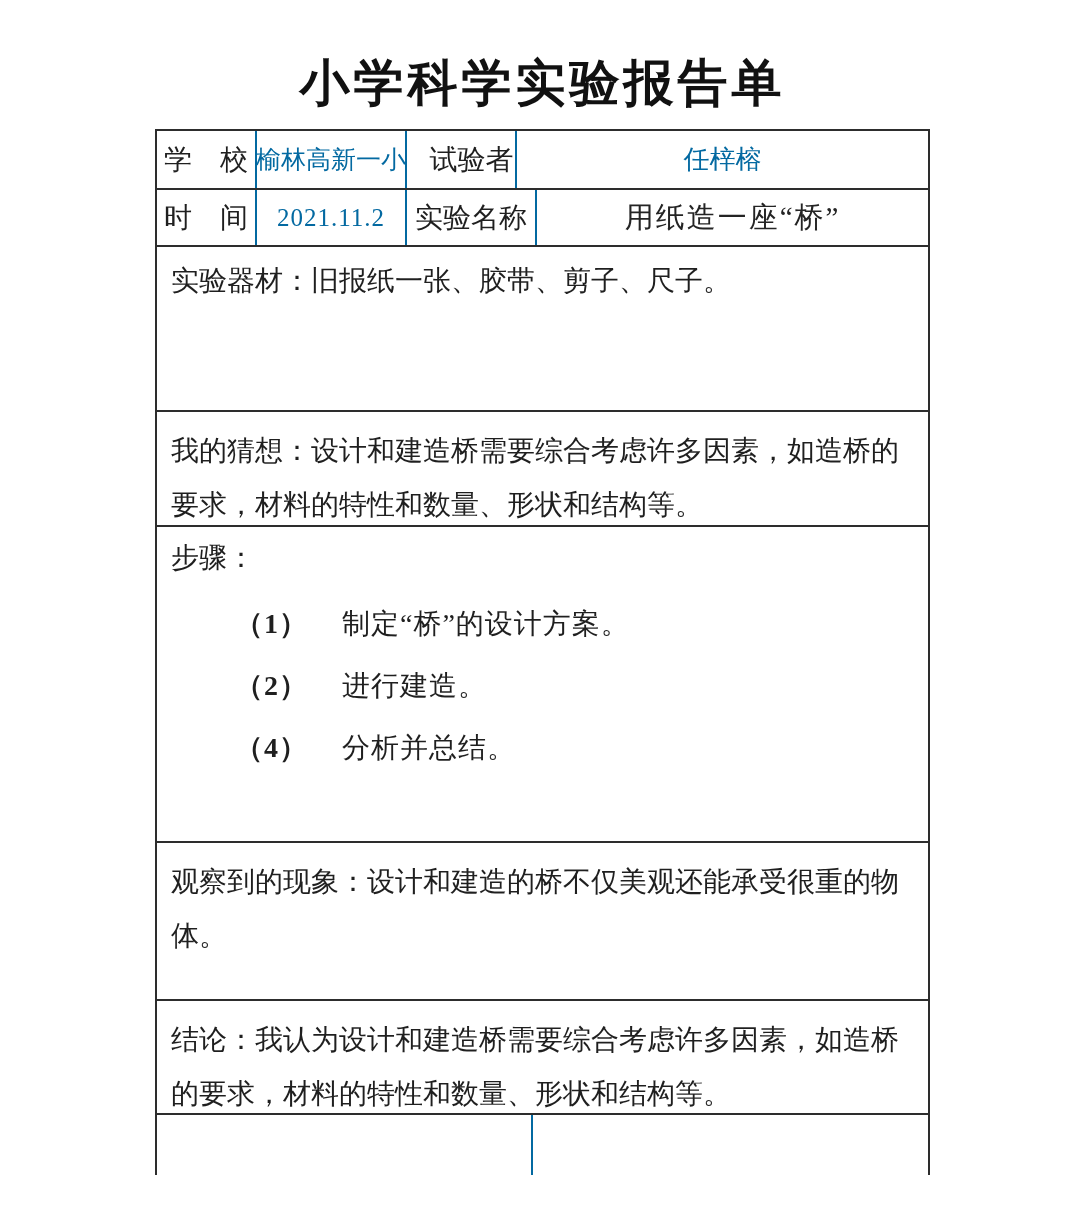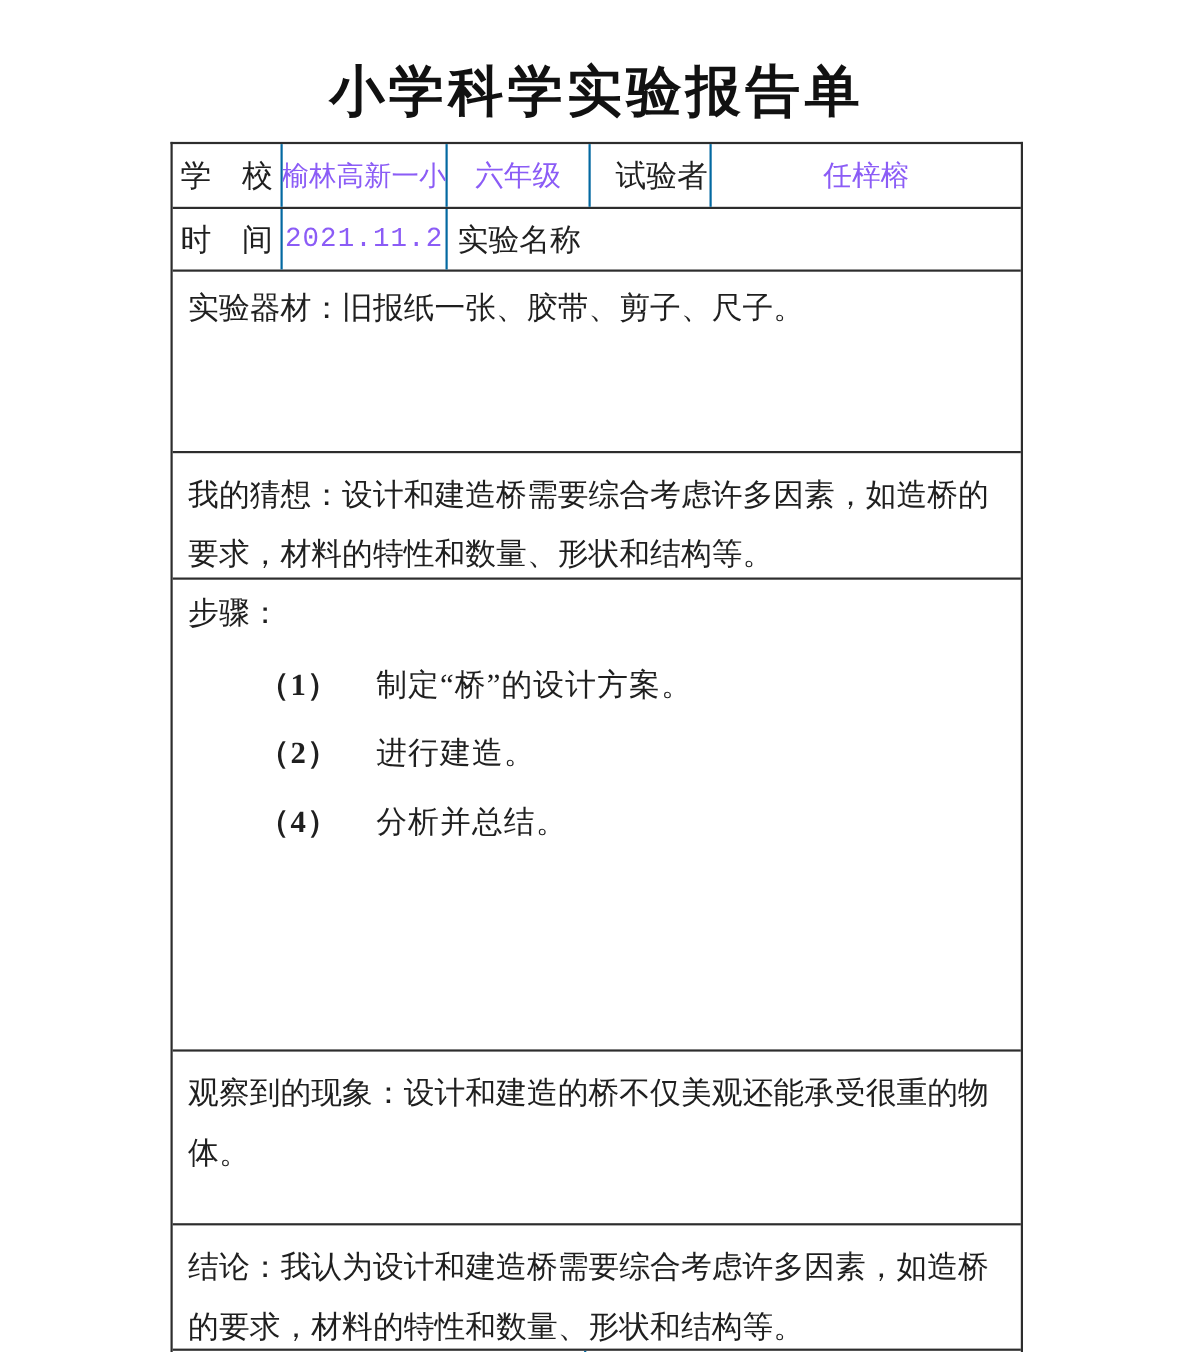--- a/index.html
+++ b/index.html
@@ -44,38 +44,38 @@
     display: flex;
     align-items: center;
     justify-content: center;
     overflow: hidden;
   }
   .cell:last-child { border-right: none; }
   .row-1 { height: 59px; }
   .row-2 { height: 57px; }
   .row-3 { height: 165px; }
   .row-4 { height: 115px; }
-  .row-5 { height: 429px; }
+  .row-5 { height: 316px; }
   .row-6 { height: 158px; }
   .row-7 { height: 114px; }
   .row-8 { height: 60px; border-bottom: none; }
   .w-label   { width: 100px; flex: 0 0 100px; }
   .w-value1  { width: 150px; flex: 0 0 150px; }
   .w-value2  { width: 130px; flex: 0 0 130px; }
   .w-label2  { width: 110px; flex: 0 0 110px; padding-left: 21px; }
   .w-rest    { flex: 1 1 auto; }
   .w-footleft{ width: 376px; flex: 0 0 376px; }
   .label-text {
     font-size: 28px;
     color: #1f1f1f;
     white-space: nowrap;
   }
   .filled-text {
-    font-family: Liberation Mono, monospace;
-    color: #8b5cf6;
+    font-family: Liberation Serif, serif;
+    color: #0369a1;
     white-space: nowrap;
   }
   .school-value { font-size: 25px; }
   .grade-value  { font-size: 26px; }
   .tester-value { font-size: 26px; text-align: right; }
   .time-value   { font-size: 25px; letter-spacing: 1px; }
   .exp-name-value {
     font-family: "Liberation Serif", "DejaVu Serif", serif;
     font-size: 29px;
     color: #242424;
@@ -115,40 +115,40 @@
 
   <div class="report-table">
 
     <div class="row row-1">
       <div class="cell w-label">
         <span class="label-text">学　校</span>
       </div>
       <div class="cell w-value1">
         <span class="filled-text school-value">榆林高新一小</span>
       </div>
-      <div class="cell w-value2">
-        <span class="filled-text grade-value">六年级</span>
-      </div>
       <div class="cell w-label2">
         <span class="label-text">试验者</span>
       </div>
       <div class="cell w-rest">
         <span class="filled-text tester-value">任梓榕</span>
       </div>
     </div>
 
     <div class="row row-2">
       <div class="cell w-label">
         <span class="label-text">时　间</span>
       </div>
       <div class="cell w-value1">
         <span class="filled-text time-value">2021.11.2</span>
       </div>
       <div class="cell w-value2">
         <span class="label-text">实验名称</span>
+      </div>
+      <div class="cell w-rest">
+        <span class="exp-name-value">用纸造一座“桥”</span>
       </div>
     </div>
 
     <div class="row row-3">
       <div class="cell w-rest block-cell materials-cell">实验器材：旧报纸一张、胶带、剪子、尺子。</div>
     </div>
 
     <div class="row row-4">
       <div class="cell w-rest block-cell">我的猜想：设计和建造桥需要综合考虑许多因素，如造桥的要求，材料的特性和数量、形状和结构等。</div>
     </div>

